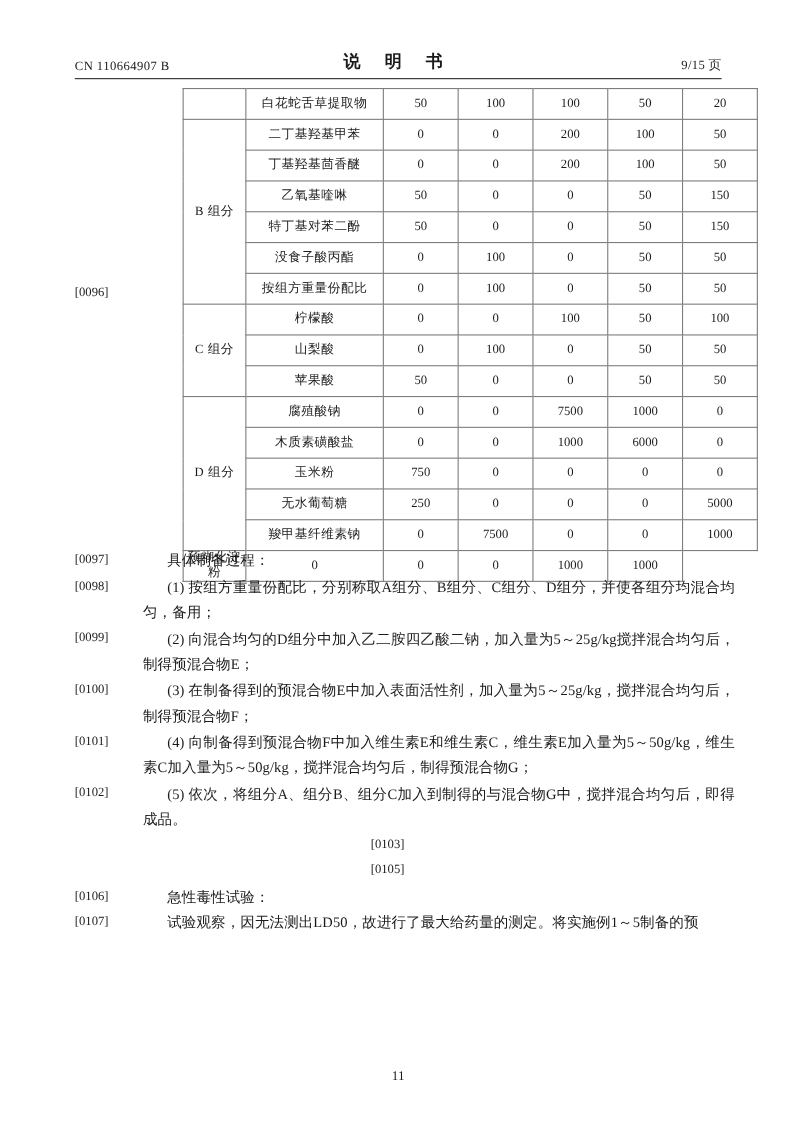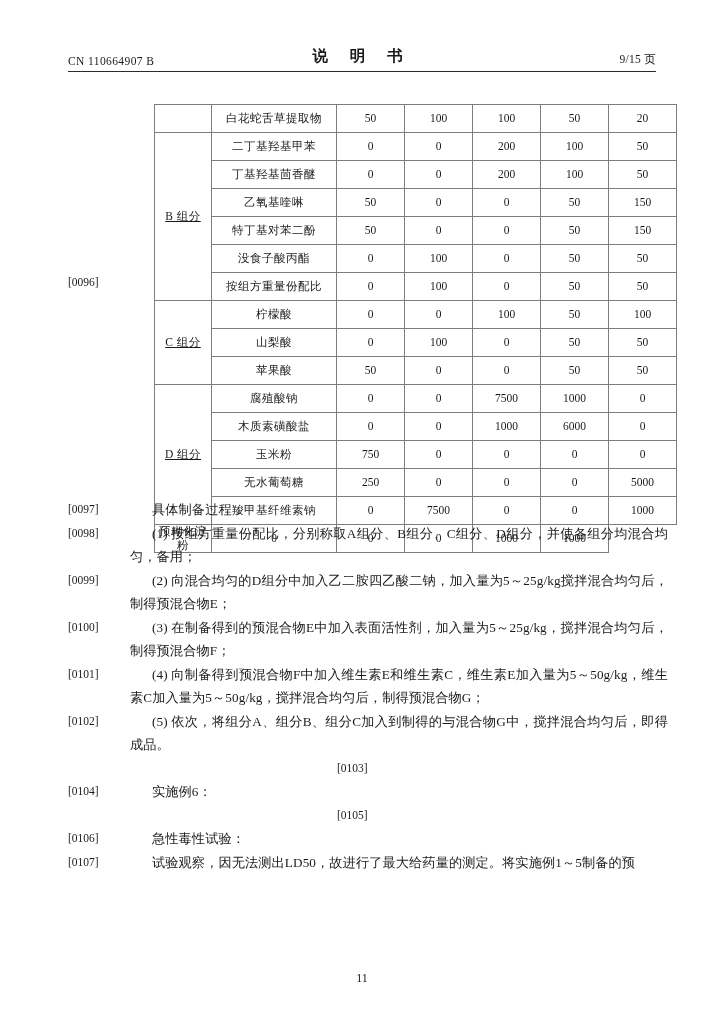--- a/index.html
+++ b/index.html
@@ -71,46 +71,44 @@
   
   .table-block {
     position: absolute;
     top: 80px;
     left: 68px;
     width: 588px;
   }
   .tbl-tag {
     position: absolute;
     left: 0px;
-    top: 196px;
+    top: 180px;
     font-size: 11.5px;
   }
   table.comp {
     position: absolute;
-    left: 86px;
+    left: 98px;
     top: 0;
     width: 489px;
     border-collapse: collapse;
     table-layout: fixed;
-    margin-top: 24px;
   }
   table.comp td {
     border: 0.8px solid #7d7d7d;
     height: 27px;
     font-size: 11.5px;
     text-align: center;
     vertical-align: middle;
     padding: 0 2px;
     font-family: "Liberation Serif", "DejaVu Serif", serif;
     line-height: 1.15;
   }
   td.grp {
     width: 52px;
     letter-spacing: 0.5px;
-    text-decoration: underline;
   }
   td.nm {
     width: 120px;
     letter-spacing: 0.5px;
   }
   td.val { width: 63px; }
 
   
   .body-text {
     position: absolute;
@@ -324,24 +322,20 @@
         <span class="textcol">(4) 向制备得到预混合物F中加入维生素E和维生素C，维生素E加入量为5～50g/kg，维生素C加入量为5～50g/kg，搅拌混合均匀后，制得预混合物G；</span>
       </div>
       <div class="para">
         <span class="tagcol para-tag">[0102]</span>
         <span class="textcol">(5) 依次，将组分A、组分B、组分C加入到制得的与混合物G中，搅拌混合均匀后，即得成品。</span>
       </div>
       <div class="para">
         <span class="tagcol para-tag">[0103]</span>
       </div>
       <div class="para">
-        <span class="tagcol para-tag">[0104]</span>
-        <span class="textcol">实施例6：</span>
-      </div>
-      <div class="para">
         <span class="tagcol para-tag">[0105]</span>
       </div>
       <div class="para">
         <span class="tagcol para-tag">[0106]</span>
         <span class="textcol">急性毒性试验：</span>
       </div>
       <div class="para">
         <span class="tagcol para-tag">[0107]</span>
         <span class="textcol">试验观察，因无法测出LD50，故进行了最大给药量的测定。将实施例1～5制备的预</span>
       </div>

